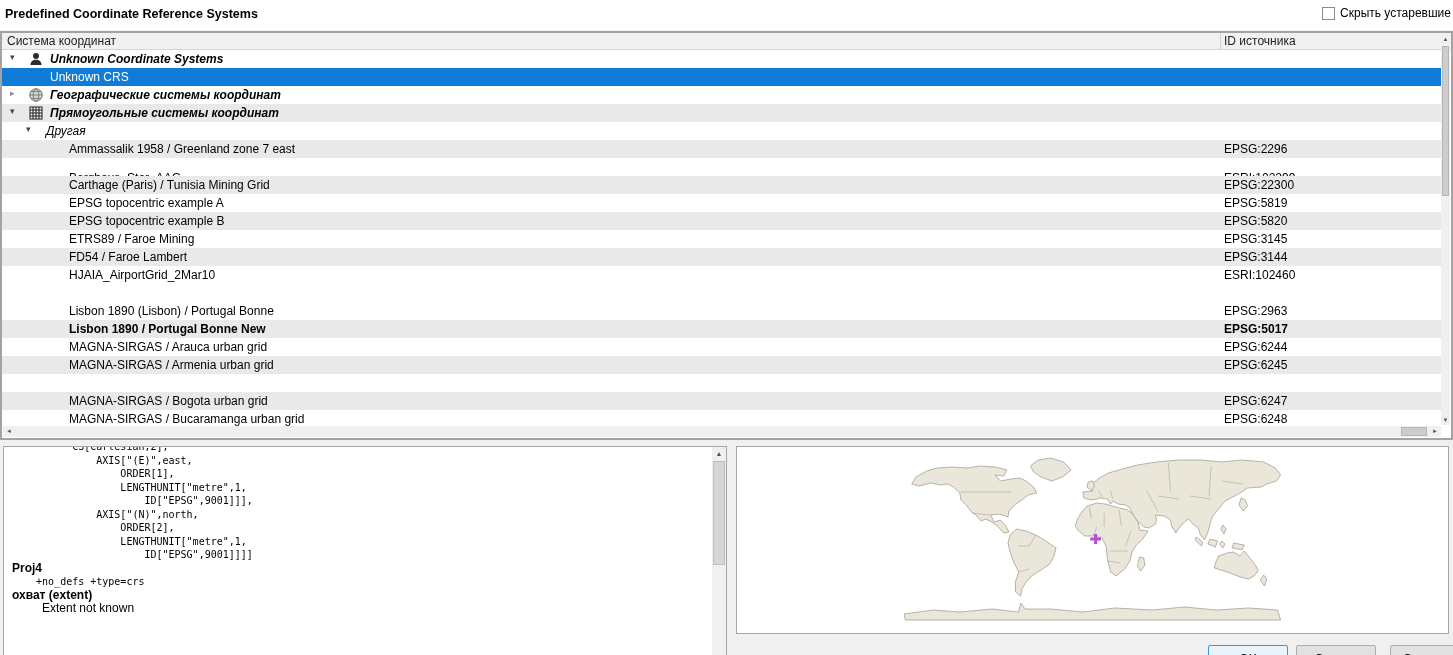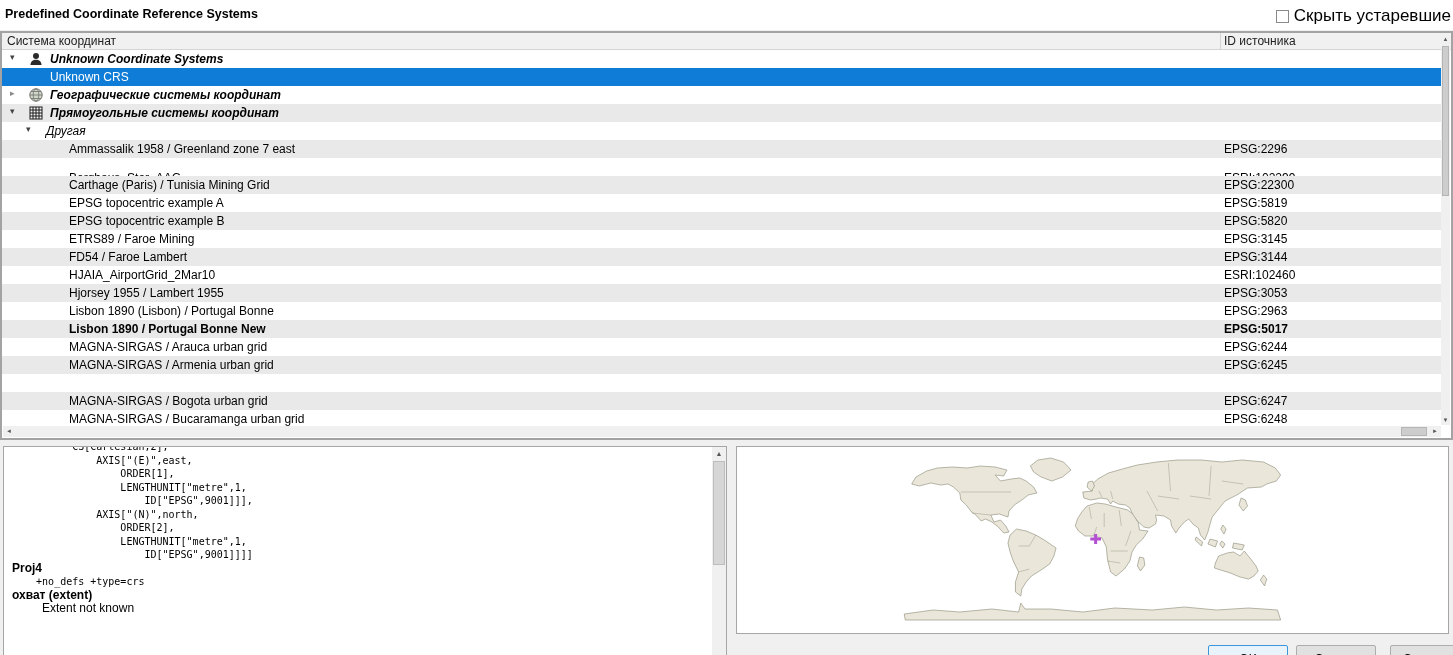--- a/index.html
+++ b/index.html
@@ -5,21 +5,21 @@
   * { margin:0; padding:0; box-sizing:border-box; }
   html,body { width:1453px; height:655px; overflow:hidden; background:#f0f0f0;
               font-family:"Liberation Sans", sans-serif; font-size:12px; color:#000; }
   #root { position:relative; width:1453px; height:655px; }
 
   
   .topbar { position:absolute; left:0; top:0; width:1453px; height:30px; background:#ffffff; }
   .dlg-title { position:absolute; left:5px; top:7px; font-weight:bold; font-size:12.5px; }
   .hide-dep { position:absolute; right:2px; top:6px; display:flex; align-items:center; gap:5px; }
   .cb-box { width:13px; height:13px; background:#fff; border:1px solid #8a8a8a; display:inline-block; }
-  .cb-label { font-size:17px; }
+  .cb-label { font-size:12px; }
 
   
   .crs-table { position:absolute; left:0; top:31px; width:1453px; height:409px;
                background:#fff; border:2px solid #a3a3a3; }
   .thead { position:absolute; left:0; top:0; right:0; height:17px; background:#f1f1f1;
            border-bottom:1px solid #d4d4d4; }
   .th { position:absolute; top:1px; font-size:12px; color:#222; white-space:nowrap; }
   .th1 { left:5px; }
   .th2 { left:1222px; }
   .th-divider { position:absolute; left:1218px; top:0; width:1px; height:17px; background:#d4d4d4; }
@@ -153,24 +153,20 @@
           <span class="lbl " style="left: 67px;">ETRS89 / Faroe Mining</span>
           <span class="idv">EPSG:3145</span>
         </div>
         <div class="row alt" style="top: 198px;">
           <span class="lbl " style="left: 67px;">FD54 / Faroe Lambert</span>
           <span class="idv">EPSG:3144</span>
         </div>
         <div class="row" style="top: 216px;">
           <span class="lbl " style="left: 67px;">HJAIA_AirportGrid_2Mar10</span>
           <span class="idv">ESRI:102460</span>
-        </div>
-        <div class="row alt" style="top: 234px;">
-          <span class="lbl " style="left: 67px;">Hjorsey 1955 / Lambert 1955</span>
-          <span class="idv">EPSG:3053</span>
         </div>
         <div class="row" style="top: 252px;">
           <span class="lbl " style="left: 67px;">Lisbon 1890 (Lisbon) / Portugal Bonne</span>
           <span class="idv">EPSG:2963</span>
         </div>
         <div class="row alt" style="top: 270px; font-weight: bold;">
           <span class="lbl " style="left: 67px;">Lisbon 1890 / Portugal Bonne New</span>
           <span class="idv">EPSG:5017</span>
         </div>
         <div class="row" style="top: 288px;">

